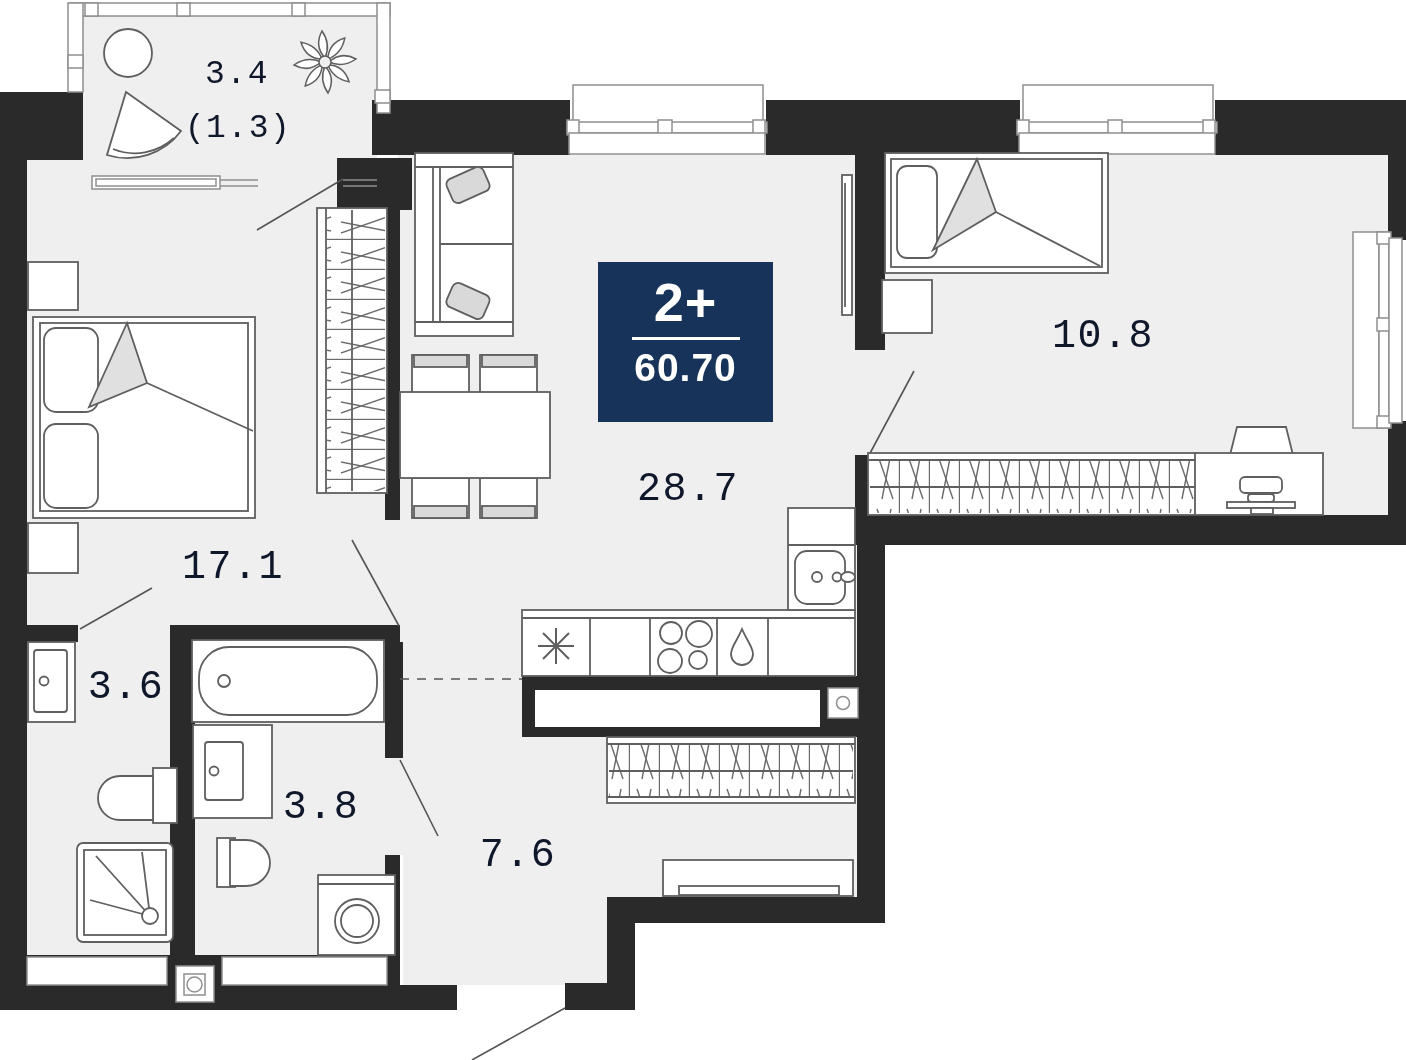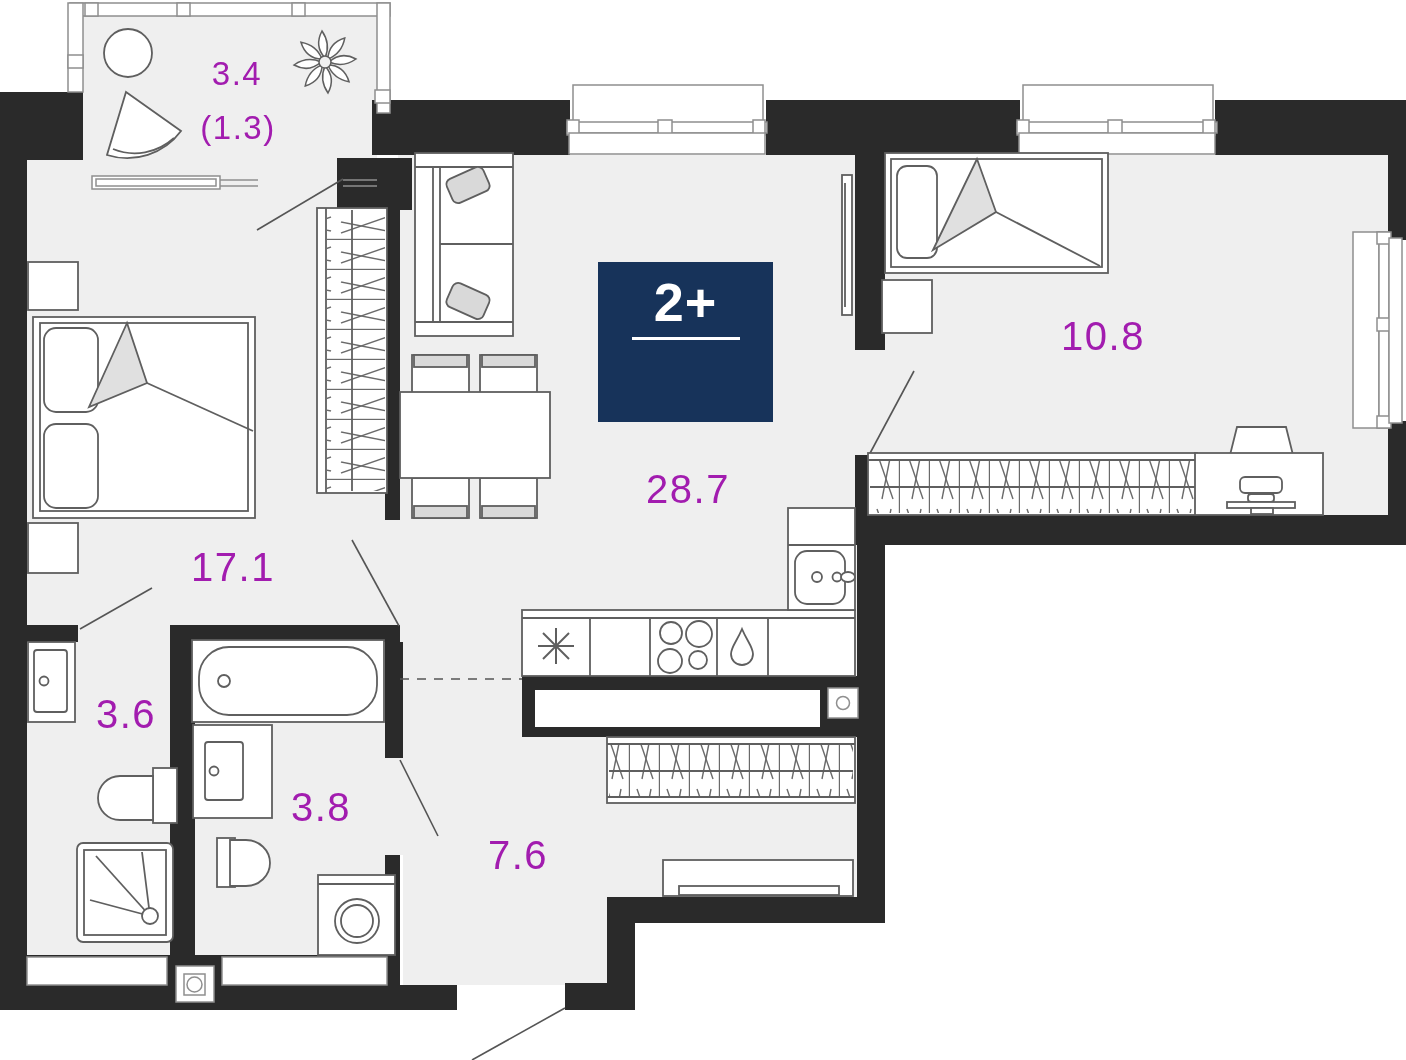--- a/index.html
+++ b/index.html
@@ -1,20 +1,20 @@
 <!DOCTYPE html>
 <html><head>
 <meta charset="utf-8">
 <style>
   html,body{margin:0;padding:0;background:#ffffff;}
   #stage{position:relative;width:1406px;height:1060px;background:#ffffff;overflow:hidden;
          font-family:"Liberation Sans", sans-serif;}
   #plan-svg{position:absolute;left:0;top:0;}
   .room-label{position:absolute;transform:translate(-50%,-50%);
-              font-size:40px;font-weight:400;color:#a21caf;letter-spacing:1.5px;white-space:nowrap;}
+              font-size:40px;font-weight:400;color:#0f172a;letter-spacing:1.5px;white-space:nowrap;font-family:Liberation Mono, monospace;}
   .room-label.small{font-size:33px;}
   #type-badge{position:absolute;left:598px;top:262px;width:175px;height:160px;
               background:#17335a;color:#ffffff;text-align:center;box-sizing:border-box;padding-top:10px;}
   #type-badge .rooms{font-size:54px;font-weight:700;line-height:60px;letter-spacing:1px;}
   #type-badge .divider{width:108px;height:3px;background:#ffffff;margin:5px auto 6px auto;}
   #type-badge .area{font-size:39px;font-weight:700;letter-spacing:1px;}
 </style>
 </head>
 <body>
 
@@ -323,22 +323,23 @@
       <rect x="679" y="886" width="160" height="9"></rect>
     </g>
   </g>
 </svg>
 
 <div class="room-label small" style="left:237px;top:74px">3.4</div>
 <div class="room-label small" style="left:238px;top:128px">(1.3)</div>
 <div class="room-label" style="left:233px;top:567px">17.1</div>
 <div class="room-label" style="left:688px;top:489px">28.7</div>
 <div class="room-label" style="left:1103px;top:336px">10.8</div>
-<div class="room-label" style="left:126px;top:714px">3.6</div>
+<div class="room-label" style="left:126px;top:687px">3.6</div>
 <div class="room-label" style="left:321px;top:807px">3.8</div>
 <div class="room-label" style="left:518px;top:855px">7.6</div>
 
 <div id="type-badge">
   <div class="rooms">2+</div>
   <div class="divider"></div>
+  <div class="area">60.70</div>
 </div>
 
 </div>
 
 </body></html>

